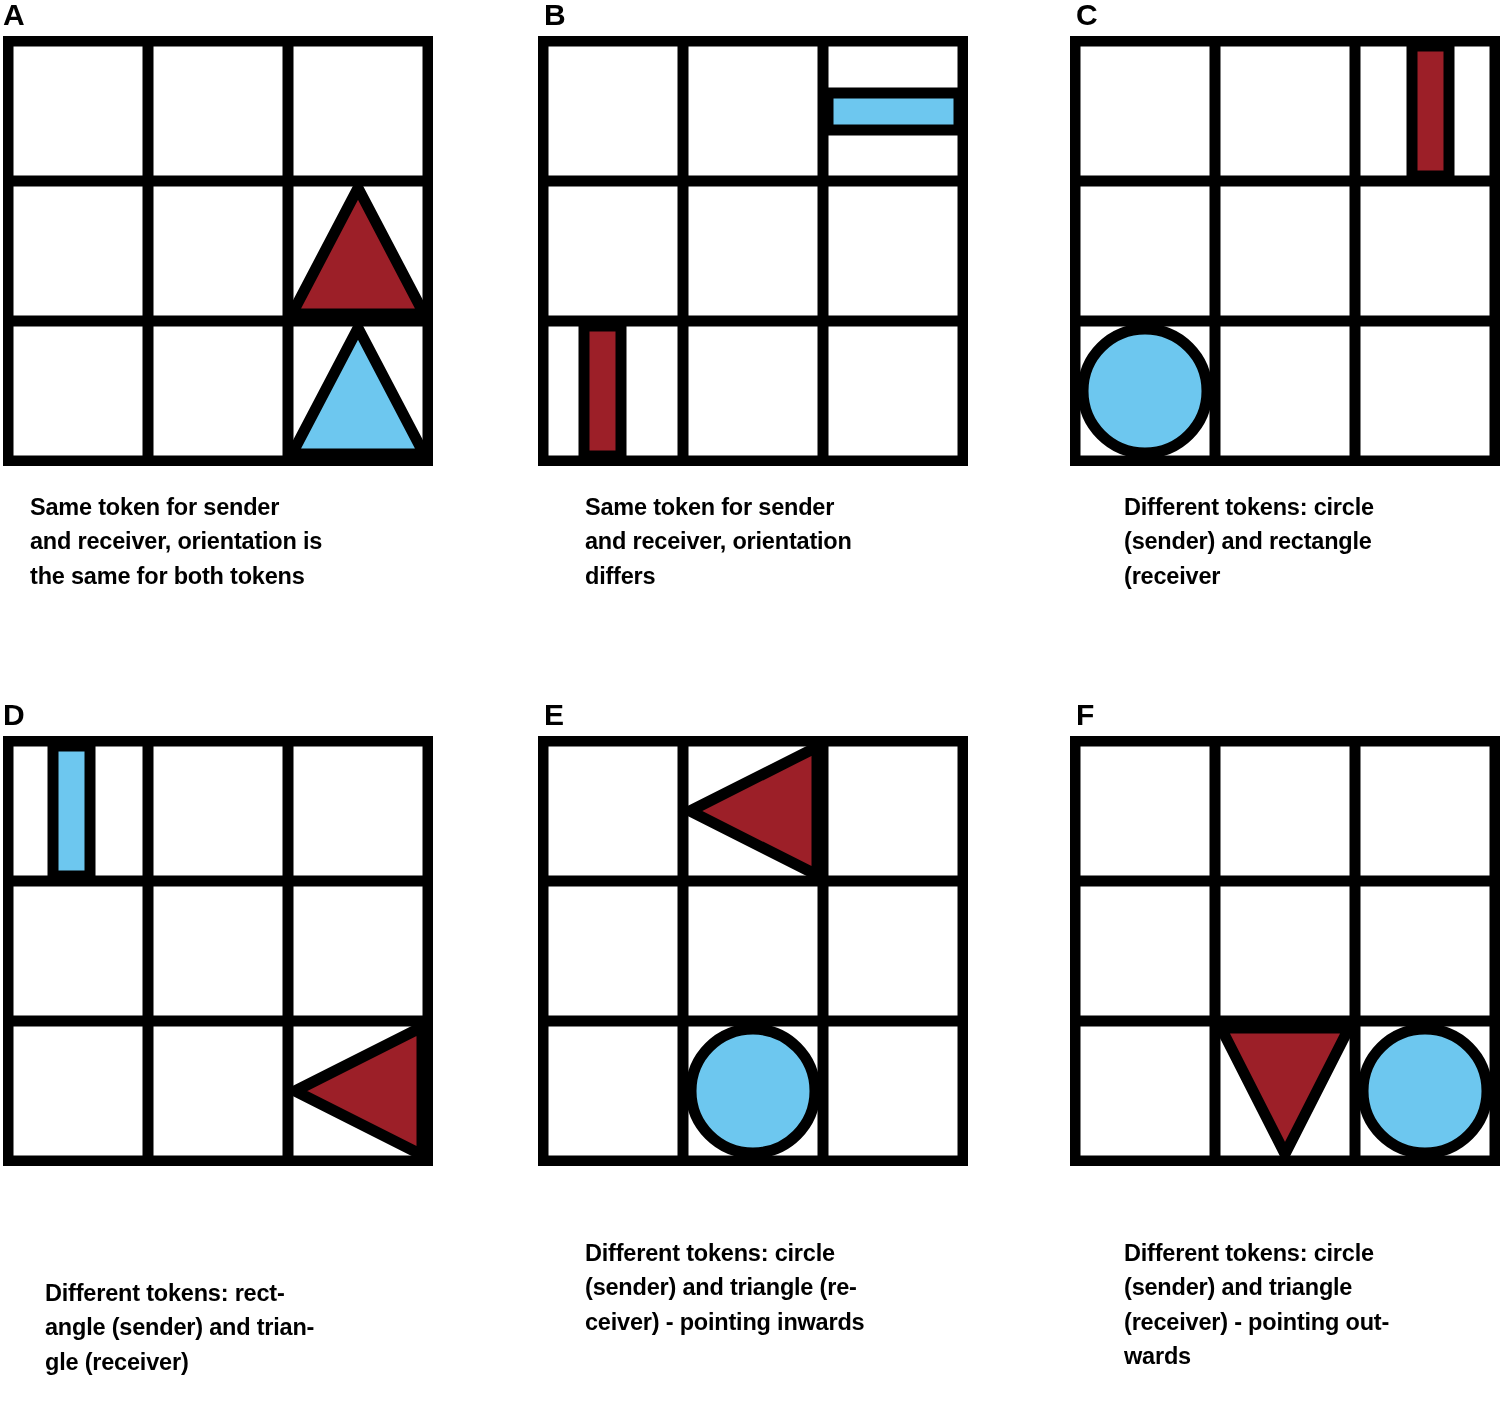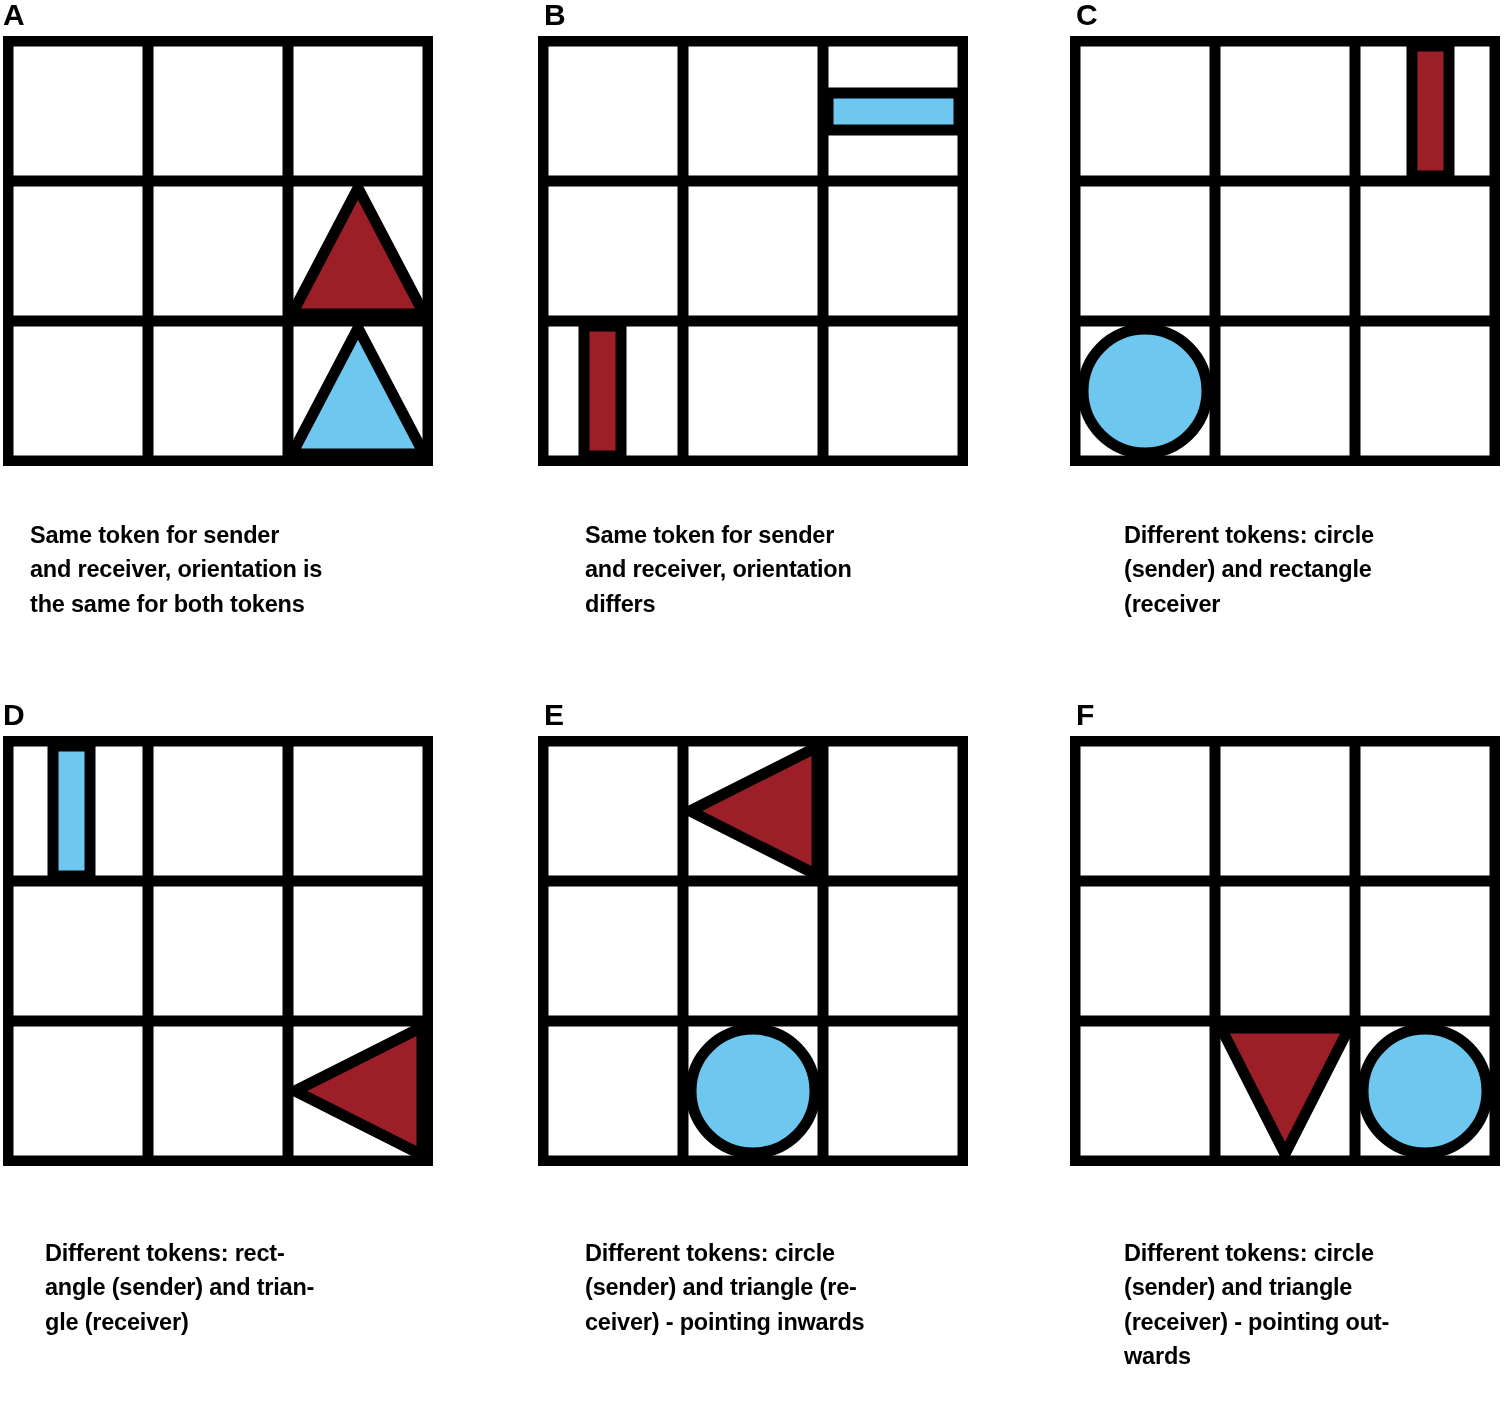--- a/index.html
+++ b/index.html
@@ -59,27 +59,27 @@
     height: 430px;
   }
 
   .caption {
     font-size: 23.5px;
     font-weight: bold;
     line-height: 1.46;
     letter-spacing: -0.2px;
     white-space: pre-line;
     padding-left: 30px;
-    padding-top: 52px;
+    padding-top: 24px;
     width: 420px;
   }
   .panel-col-2 .caption { padding-left: 55px; }
   .panel-col-3 .caption { padding-left: 62px; }
   .panel-row-2 .caption { padding-top: 70px; }
-  .panel-row-2.panel-col-1 .caption { padding-left: 45px; }
+  .panel-row-2.panel-col-1 .caption { padding-left: 45px; margin-top: 40px; }
   .panel-row-2.panel-col-2 .caption { padding-left: 55px; }
   .panel-row-2.panel-col-3 .caption { padding-left: 62px; }
 </style>
 </head>
 <body>
 
 <div class="figure">
 
   <div class="panel panel-col-1 panel-row-1">
     <div class="panel-label">A</div>

